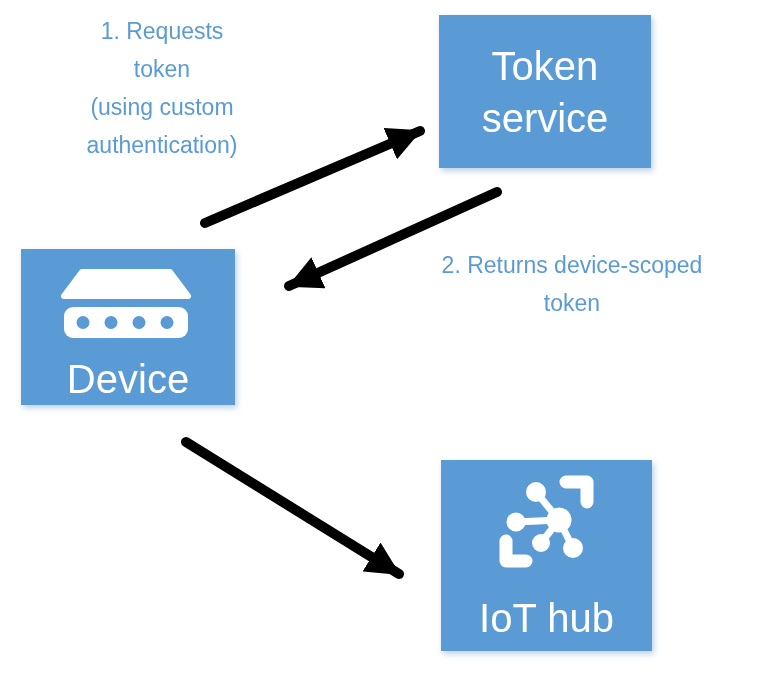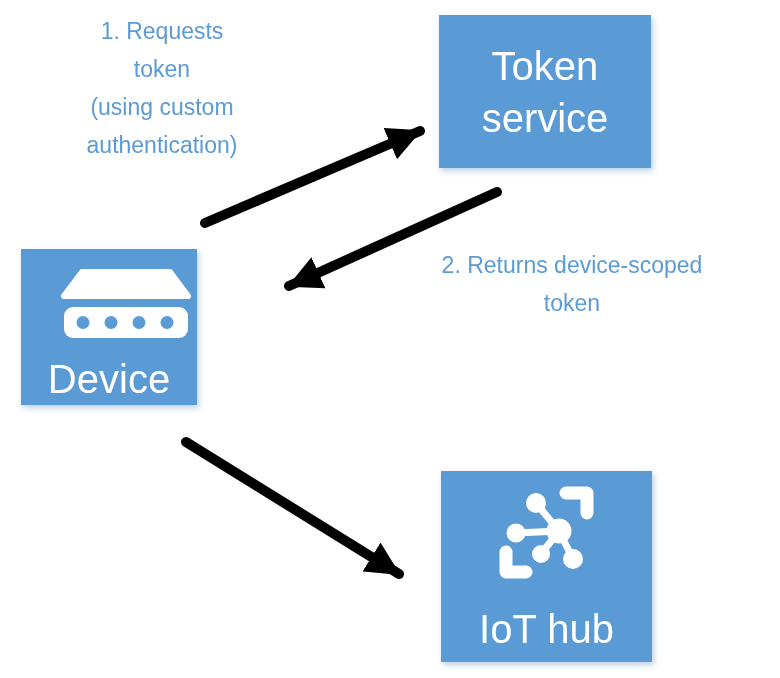--- a/index.html
+++ b/index.html
@@ -39,30 +39,30 @@
   .node-token {
     left: 439px; top: 15px;
     width: 212px; height: 153px;
     display: flex;
     align-items: center;
     justify-content: center;
   }
   .node-token .node-label { line-height: 52px; }
   .node-device {
     left: 21px; top: 249px;
-    width: 176px; height: 156px;
+    width: 214px; height: 156px;
   }
   .node-device .node-label {
     position: absolute;
     left: 0; top: 108px;
     width: 100%;
     line-height: 45px;
   }
   .node-iothub {
-    left: 441px; top: 471px;
+    left: 441px; top: 460px;
     width: 211px; height: 191px;
   }
   .node-iothub .node-label {
     position: absolute;
     left: 0; top: 136px;
     width: 100%;
     line-height: 45px;
   }
   .node-icon { position: absolute; display: block; }
   .device-icon { left: 37px; top: 15px; }

